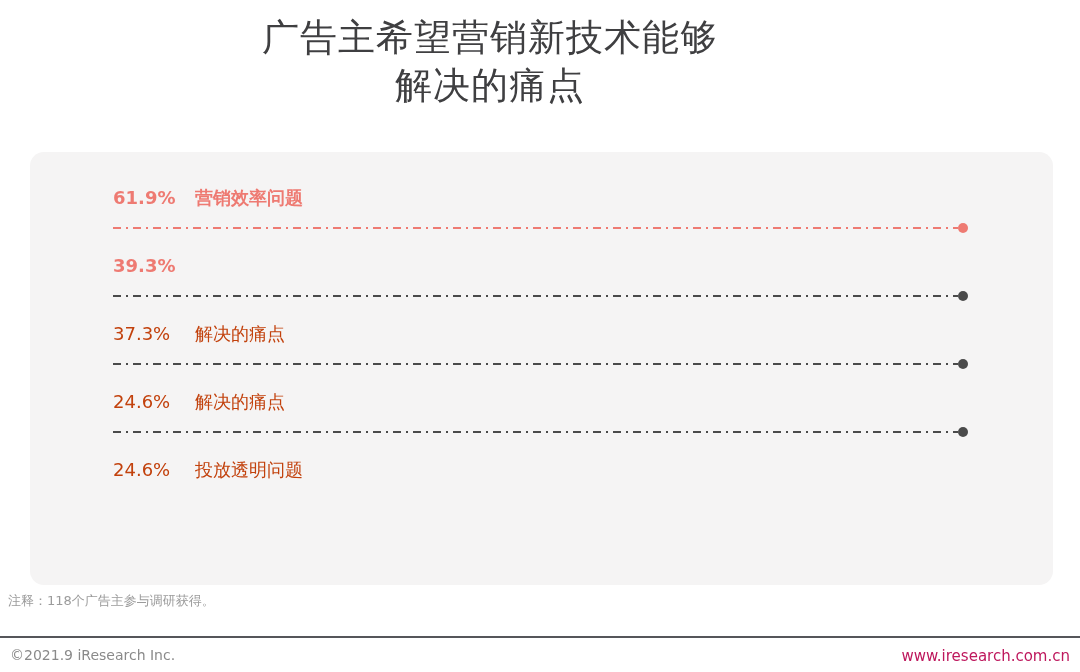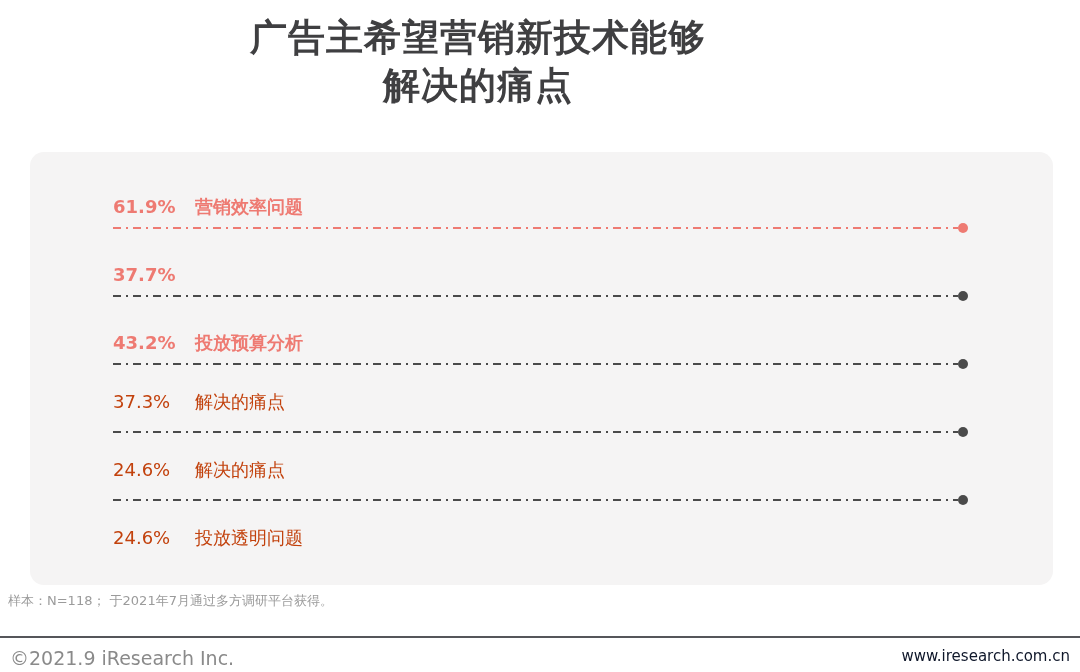--- a/index.html
+++ b/index.html
@@ -2,35 +2,35 @@
 <html><head>
 <meta charset="utf-8">
 <style>
   html,body { margin:0; padding:0; }
   body {
     width:1080px; height:672px; position:relative; overflow:hidden;
     background:#ffffff;
     font-family:"DejaVu Sans","Liberation Sans",sans-serif;
   }
   .title {
-    position:absolute; top:14px; left:0; width:956px;
-    text-align:center; font-size:37px; font-weight:bold;
+    position:absolute; top:14px; left:12px; width:956px;
+    text-align:center; font-size:37px; font-weight:normal;
     color:#3f3f41; line-height:48px; letter-spacing:1px;
   }
   .panel {
     position:absolute; left:30px; top:152px; width:1023px; height:433px;
     background:#f5f4f4; border-radius:14px;
     padding-top:34px; box-sizing:border-box; overflow:hidden;
   }
   .row { position:relative; height:68px; }
   .row-text {
     position:absolute; left:83px; top:0; height:24px; line-height:24px;
     font-size:18px; display:flex; color:#c2410c;
   }
-  .row.highlighted .row-text { color:#ee7a72; font-weight:bold;margin-top:9px; }
+  .row.highlighted .row-text { color:#ee7a72; font-weight:bold; }
   .pct { display:inline-block; width:82px; }
   .sep {
     position:absolute; left:83px; right:95px; top:41px; height:2px;
     background:repeating-linear-gradient(to right,
       var(--c) 0 8px, transparent 8px 13px,
       var(--c) 13px 15px, transparent 15px 20px);
   }
   .sep .dot {
     position:absolute; right:-10px; top:-4px;
     width:10px; height:10px; border-radius:50%;
@@ -38,24 +38,24 @@
   }
   .notes {
     position:absolute; left:8px; top:592px;
     font-size:13px; line-height:18px; color:#9b9b9b;
   }
   .bottombar {
     position:absolute; left:0; top:636px; width:1080px; height:36px;
     border-top:2px solid #55565a; box-sizing:border-box;
   }
   .bottombar .copyright {
-    position:absolute; left:10px; top:9px; font-size:19px; color:#8a8a8a;
+    position:absolute; left:10px; top:9px; font-size:14px; color:#8a8a8a;
   }
   .bottombar .website {
-    position:absolute; right:10px; top:9px; font-size:15px; color:#0f172a;
+    position:absolute; right:10px; top:9px; font-size:15px; color:#be185d;
   }
 </style>
 </head>
 <body>
 
 <div class="title">
   <div>广告主希望营销新技术能够</div>
   <div>解决的痛点</div>
 </div>
 
@@ -65,36 +65,27 @@
       <span class="pct">61.9%</span>
       <span class="label">营销效率问题</span>
     </div>
     <div class="sep" style="--c: #ee7a72;">
       <span class="dot"></span>
     </div>
   </div>
 
   <div class="row highlighted">
     <div class="row-text">
-      <span class="pct">37.7%</span>
+      <span class="pct">39.3%</span>
     </div>
     <div class="sep" style="--c: #4a4a4a;">
       <span class="dot"></span>
     </div>
   </div>
 
-  <div class="row highlighted">
-    <div class="row-text">
-      <span class="pct">43.2%</span>
-      <span class="label">投放预算分析</span>
-    </div>
-    <div class="sep" style="--c: #4a4a4a;">
-      <span class="dot"></span>
-    </div>
-  </div>
 
   <div class="row">
     <div class="row-text">
       <span class="pct">37.3%</span>
       <span class="label">解决的痛点</span>
     </div>
     <div class="sep" style="--c: #4a4a4a;">
       <span class="dot"></span>
     </div>
   </div>
@@ -112,19 +103,19 @@
   <div class="row">
     <div class="row-text">
       <span class="pct">24.6%</span>
       <span class="label">投放透明问题</span>
     </div>
 
   </div>
 </div>
 
 <div class="notes">
-  <div>样本：N=118； 于2021年7月通过多方调研平台获得。</div>
+  <div>注释：118个广告主参与调研获得。</div>
 </div>
 
 <div class="bottombar">
   <span class="copyright">©2021.9 iResearch Inc.</span>
   <span class="website">www.iresearch.com.cn</span>
 </div>
 
 </body></html>

